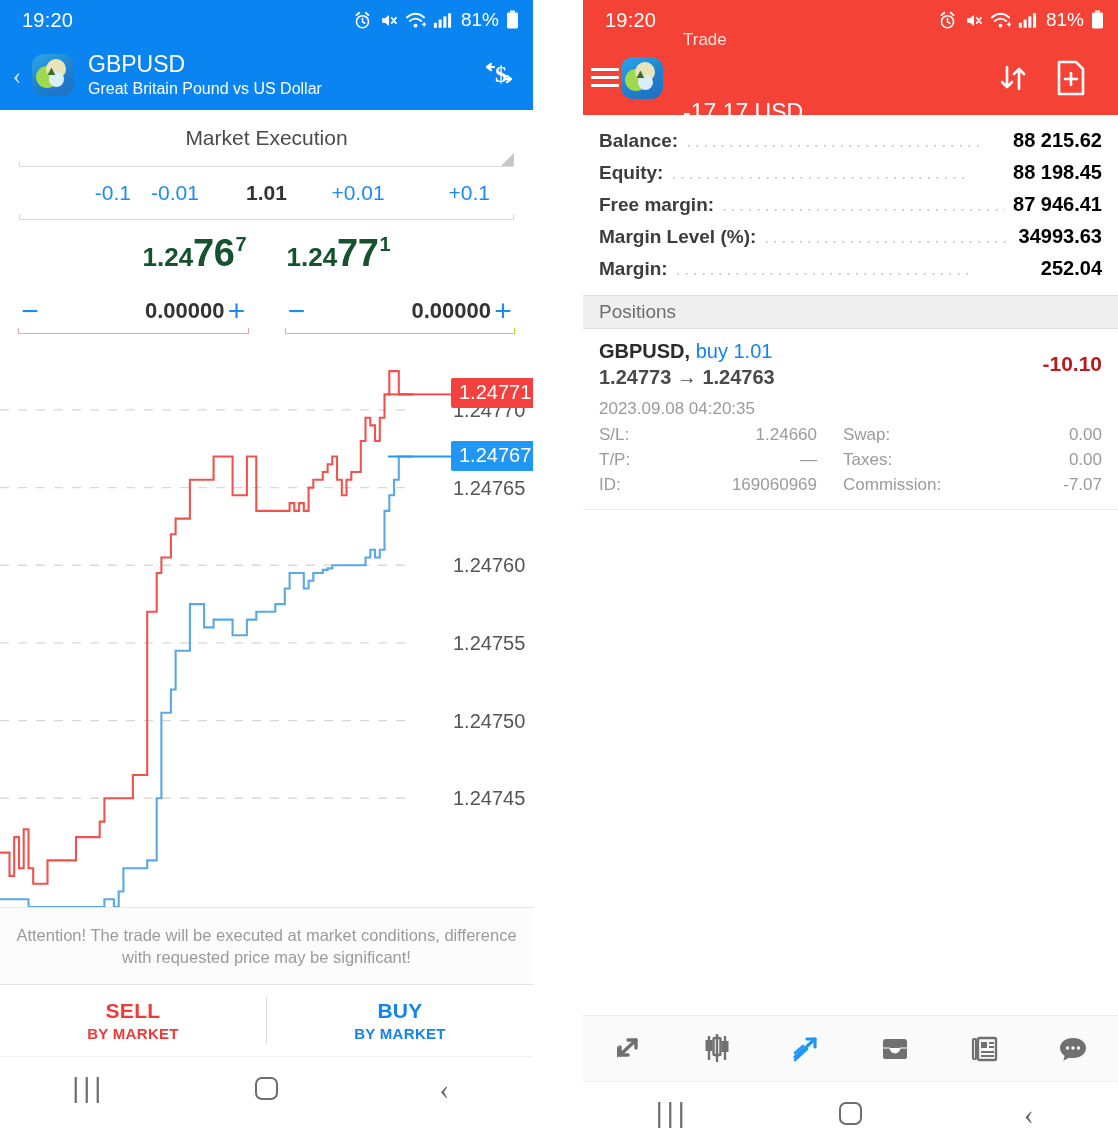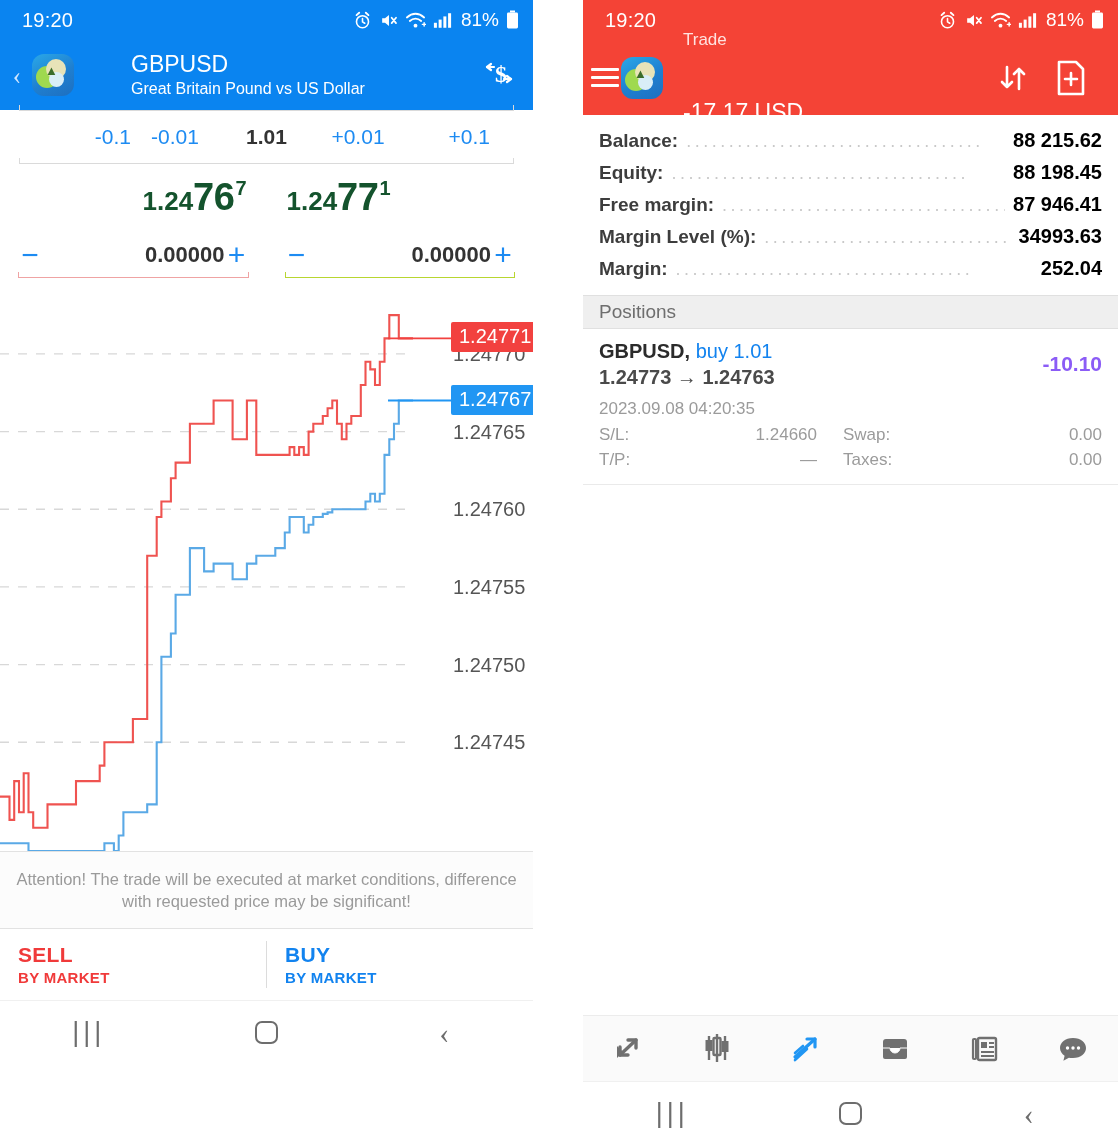--- a/index.html
+++ b/index.html
@@ -40,21 +40,21 @@
     background: linear-gradient(150deg, #2aa8e8 0%, #1f7fd0 55%, #1e6fc0 100%);
     position: relative; flex: none; overflow: hidden;
   }
   .app-logo .blob1 { position: absolute; width: 22px; height: 22px; border-radius: 50%;
     background: #9fd94f; left: 4px; top: 12px; }
   .app-logo .blob2 { position: absolute; width: 20px; height: 20px; border-radius: 50%;
     background: #e8e3b8; left: 14px; top: 5px; }
   .app-logo .blob3 { position: absolute; width: 15px; height: 15px; border-radius: 50%;
     background: #d9eef7; left: 17px; top: 18px; }
   .app-logo .tick { position: absolute; left: 13px; top: 9px; font-size: 13px; color:#3b6d2a; font-weight:bold;}
-  .sym-wrap { flex: 1; min-width: 0; margin-left: 43px; }
+  .sym-wrap { flex: 1; min-width: 0; }
   .sym-name { font-size: 23px; line-height: 25px; }
   .sym-desc { font-size: 16px; line-height: 21px; margin-top: 1px; }
   .dollar-icon { width: 40px; text-align: center; }
 
   
   .order-type {
     height: 56px; display: flex; align-items: center; justify-content: center;
     position: relative; font-size: 21px; color: #4a4a4a;
   }
   .hr-thin { height: 1px; background: #dadada; margin: 0 19px; position: relative; }
@@ -113,22 +113,22 @@
   .tag-blue { background: #2196f3; }
 
   
   .warn-box {
     border-top: 1px solid #e2e2e2;
     height: 77px; display: flex; align-items: center; justify-content: center;
     text-align: center; padding: 0 10px; background: #fcfcfc;
   }
   .warn-box span { font-size: 16.5px; color: #9a9a9a; line-height: 22px; }
   .act-row { display: flex; height: 72px; border-top: 1px solid #e2e2e2; background: #fff; }
-  .act { flex: 1; display: flex; flex-direction: column; align-items: flex-start;
-         justify-content: center; gap: 2px; padding-left: 18px; }
+  .act { flex: 1; display: flex; flex-direction: column; align-items: center;
+         justify-content: center; gap: 2px; }
   .act .big { font-size: 21px; font-weight: bold; letter-spacing: .3px; }
   .act .small { font-size: 15px; font-weight: bold; letter-spacing: .3px; }
   .act.sell .big, .act.sell .small { color: #f03a3a; }
   .act.buy  .big, .act.buy  .small { color: #1283ef; }
   .act-div { width: 1px; background: #dcdcdc; margin: 12px 0; }
 
   
   .navbar { height: 64px; display: flex; align-items: center; background: #fff;
             border-top: 1px solid #f0f0f0; }
   .navbar > div { flex: 1; display: flex; align-items: center; justify-content: center; }
@@ -162,21 +162,21 @@
     background: #efefef; border-top: 1px solid #e0e0e0; border-bottom: 1px solid #e0e0e0;
     height: 34px; display: flex; align-items: center; padding-left: 16px;
     font-size: 19px; color: #6e6e6e;
   }
   .pos-item { padding: 9px 16px 12px; border-bottom: 1px solid #eaeaea; }
   .pos-top { display: flex; align-items: flex-start; }
   .pos-top-l { flex: 1; min-width: 0; }
   .pos-sym { font-size: 20px; font-weight: bold; color: #2b2b2b; line-height: 26px; }
   .pos-sym .dir { color: #1283ef; font-weight: normal; }
   .pos-prices { font-size: 20px; font-weight: bold; color: #4a4a4a; line-height: 26px; }
-  .pos-pl { font-size: 21px; font-weight: bold; color: #8b5cf6; white-space: nowrap; padding-top: 14px; }
+  .pos-pl { font-size: 21px; font-weight: bold; color: #b91c1c; white-space: nowrap; padding-top: 14px; }
   .pos-time { font-size: 17px; color: #9b9b9b; margin-top: 7px; line-height: 24px; }
   .pos-grid { margin-top: 1px; }
   .pos-grow { display: flex; font-size: 17px; color: #9b9b9b; line-height: 25px; }
   .pg-c1 { width: 86px; }
   .pg-c2 { width: 132px; text-align: right; }
   .pg-c3 { width: 148px; padding-left: 26px; }
   .pg-c4 { flex: 1; text-align: right; }
 
   
   .toolbar { position: absolute; left: 0; right: 0; bottom: 64px; height: 66px;
@@ -240,20 +240,24 @@
         <svg width="30" height="32" viewBox="0 0 30 32">
           <text x="11" y="25" font-size="24" font-family="Liberation Serif, serif" font-weight="bold" fill="#fff">$</text>
           <path d="M7 7 L3 10 L7 13" stroke="#fff" stroke-width="2.2" fill="none" stroke-linecap="round" stroke-linejoin="round"></path>
           <path d="M3 10 H10" stroke="#fff" stroke-width="2.2" stroke-linecap="round"></path>
           <path d="M23 25 L27 22 L23 19" stroke="#fff" stroke-width="2.2" fill="none" stroke-linecap="round" stroke-linejoin="round"></path>
           <path d="M27 22 H20" stroke="#fff" stroke-width="2.2" stroke-linecap="round"></path>
         </svg>
       </div>
     </div>
 
+    <div class="order-type">
+      <span>Market Execution</span>
+      <div class="corner-tri"></div>
+    </div>
     <div class="hr-thin"></div>
 
     <div class="vol-row">
       <div class="v-first">-0.1</div>
       <div>-0.01</div>
       <div class="v-cur">1.01</div>
       <div>+0.01</div>
       <div class="v-last">+0.1</div>
     </div>
     <div class="hr-thin"></div>
@@ -460,20 +464,26 @@
           <div class="pg-c2">1.24660</div>
           <div class="pg-c3">Swap:</div>
           <div class="pg-c4">0.00</div>
         </div>
         <div class="pos-grow">
           <div class="pg-c1">T/P:</div>
           <div class="pg-c2">—</div>
           <div class="pg-c3">Taxes:</div>
           <div class="pg-c4">0.00</div>
         </div>
+        <div class="pos-grow">
+          <div class="pg-c1">ID:</div>
+          <div class="pg-c2">169060969</div>
+          <div class="pg-c3">Commission:</div>
+          <div class="pg-c4">-7.07</div>
+        </div>
       </div>
     </div>
 
     <div class="toolbar">
       <div>
         <svg width="44" height="40" viewBox="0 0 44 40">
           <path d="M14 26 L30 11" stroke="#707070" stroke-width="3.4" stroke-linecap="round"></path>
           <path d="M30 11 h-8 M30 11 v8" stroke="#707070" stroke-width="3.4" stroke-linecap="round"></path>
           <path d="M14 26 h8 M14 26 v-8" stroke="#707070" stroke-width="3.4" stroke-linecap="round"></path>
           <path d="M11 29 l6 -6 -6 -6 z" fill="#707070"></path>

